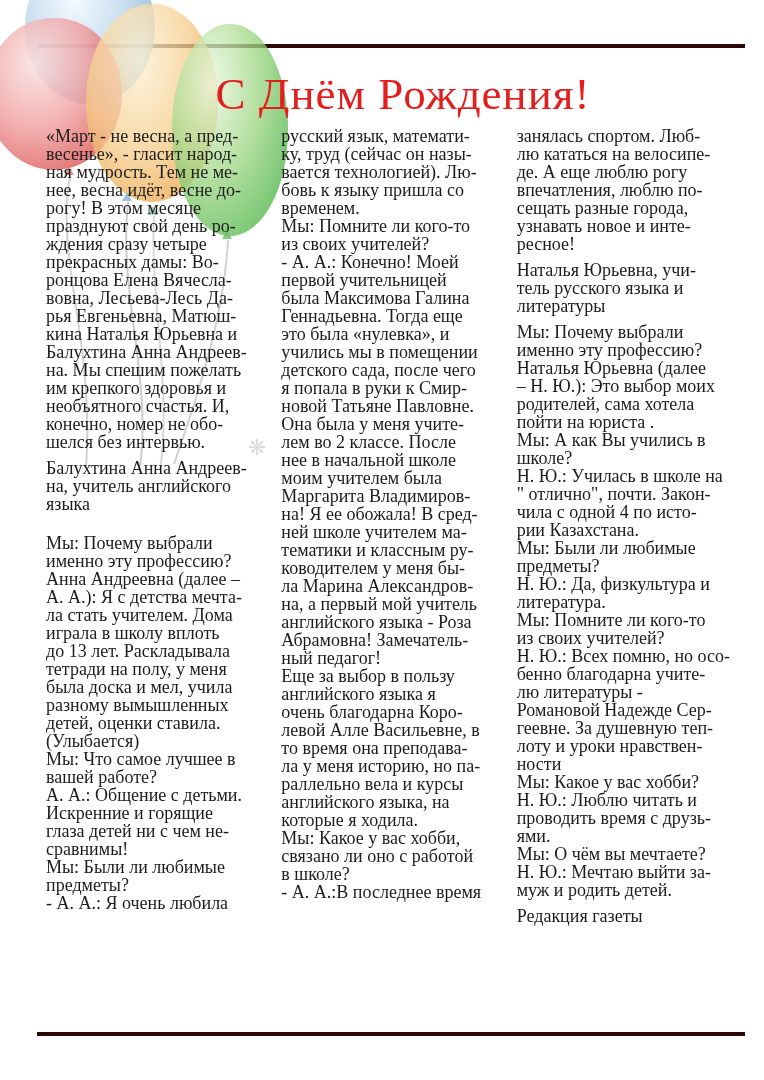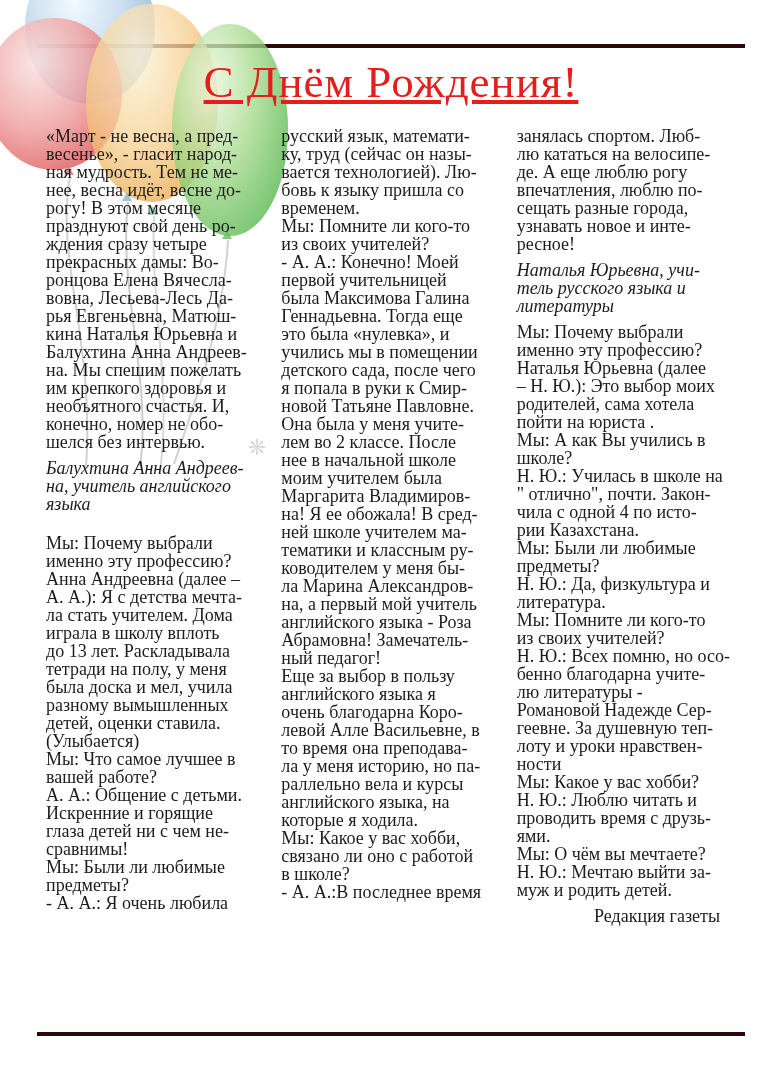--- a/index.html
+++ b/index.html
@@ -52,42 +52,41 @@
   .rule {
     position: absolute; left: 37px; width: 708px; height: 4px;
     z-index: 0;
   }
   .rule-top { top: 44px; }
   .rule-bottom { top: 1032px; z-index: 3; }
 
   
   .title {
     position: absolute; left: 37px; top: 56px; width: 708px;
-    margin: 0; text-align: center;
+    margin: 12px; text-align: center;
     font-size: 45px; font-weight: normal; letter-spacing: 1px;
     z-index: 3;
-    text-decoration: underline;
   }
 
   
   .columns {
     position: absolute; left: 38px; top: 119px; width: 700px;
     display: grid; grid-template-columns: 1fr 1fr 1fr; column-gap: 12px;
     z-index: 3;
   }
   .block {
     margin: 8px;
     font-size: 18px;
     line-height: 18px;
     white-space: pre;
     color: #1c1c1c;
   }
-  .italic { font-style: italic; }
+  .italic { }
   .gap-top { margin-top: 21px; }
-  .text-right { text-align: right; padding-right: 10px; }
+  .text-right { text-align: left; padding-right: 10px; }
 
   
   .watermark {
     position: absolute; left: 233px; top: 438px; width: 48px;
     text-align: center; z-index: 1;
     color: rgba(90,85,75,0.22); font-size: 22px; line-height: 20px;
   }
 </style>
 </head>
 <body>

